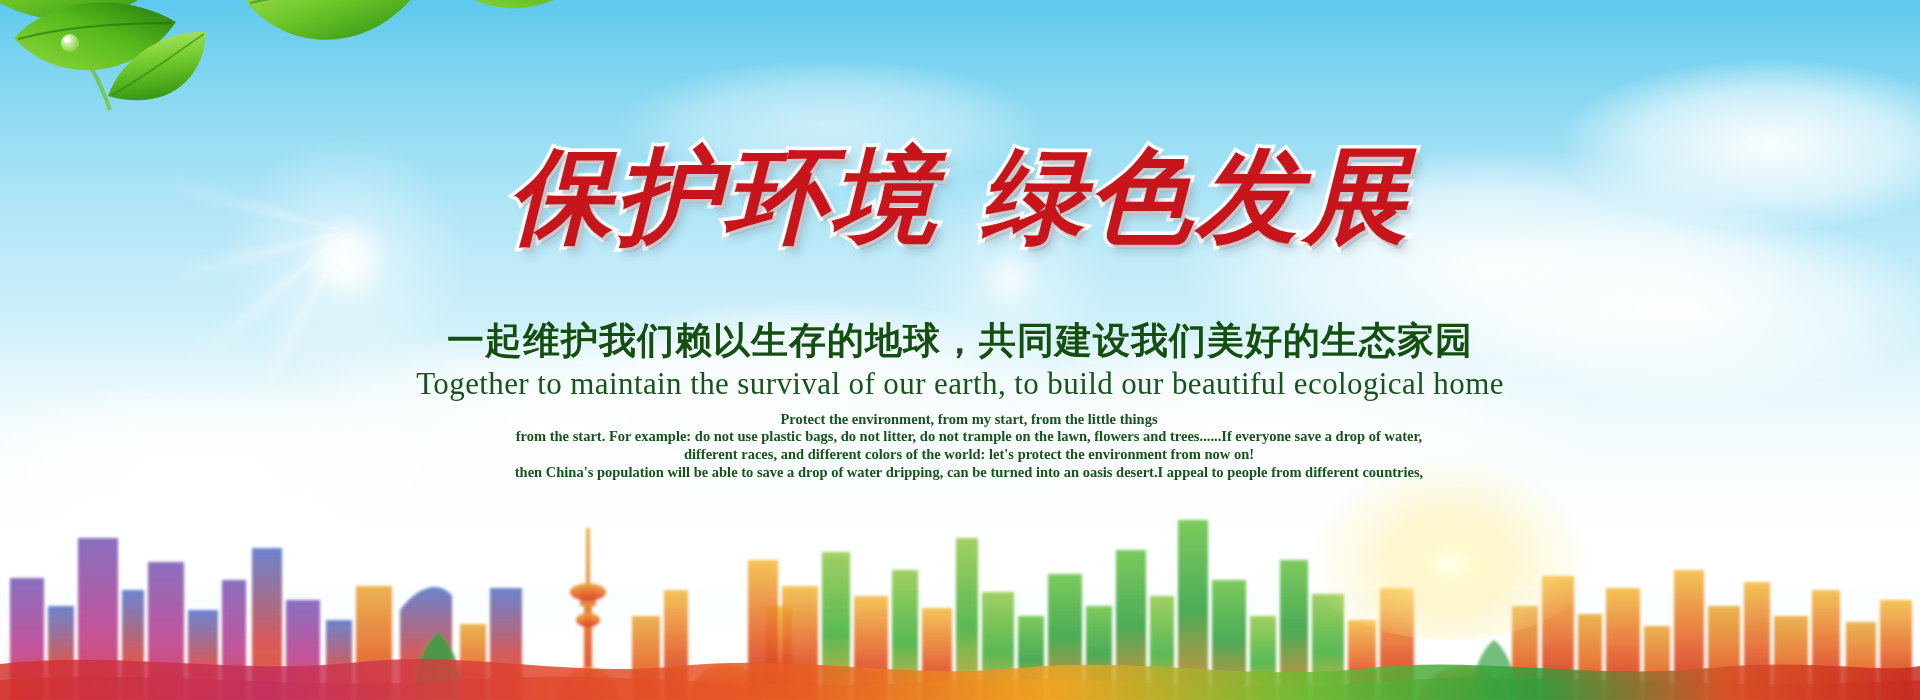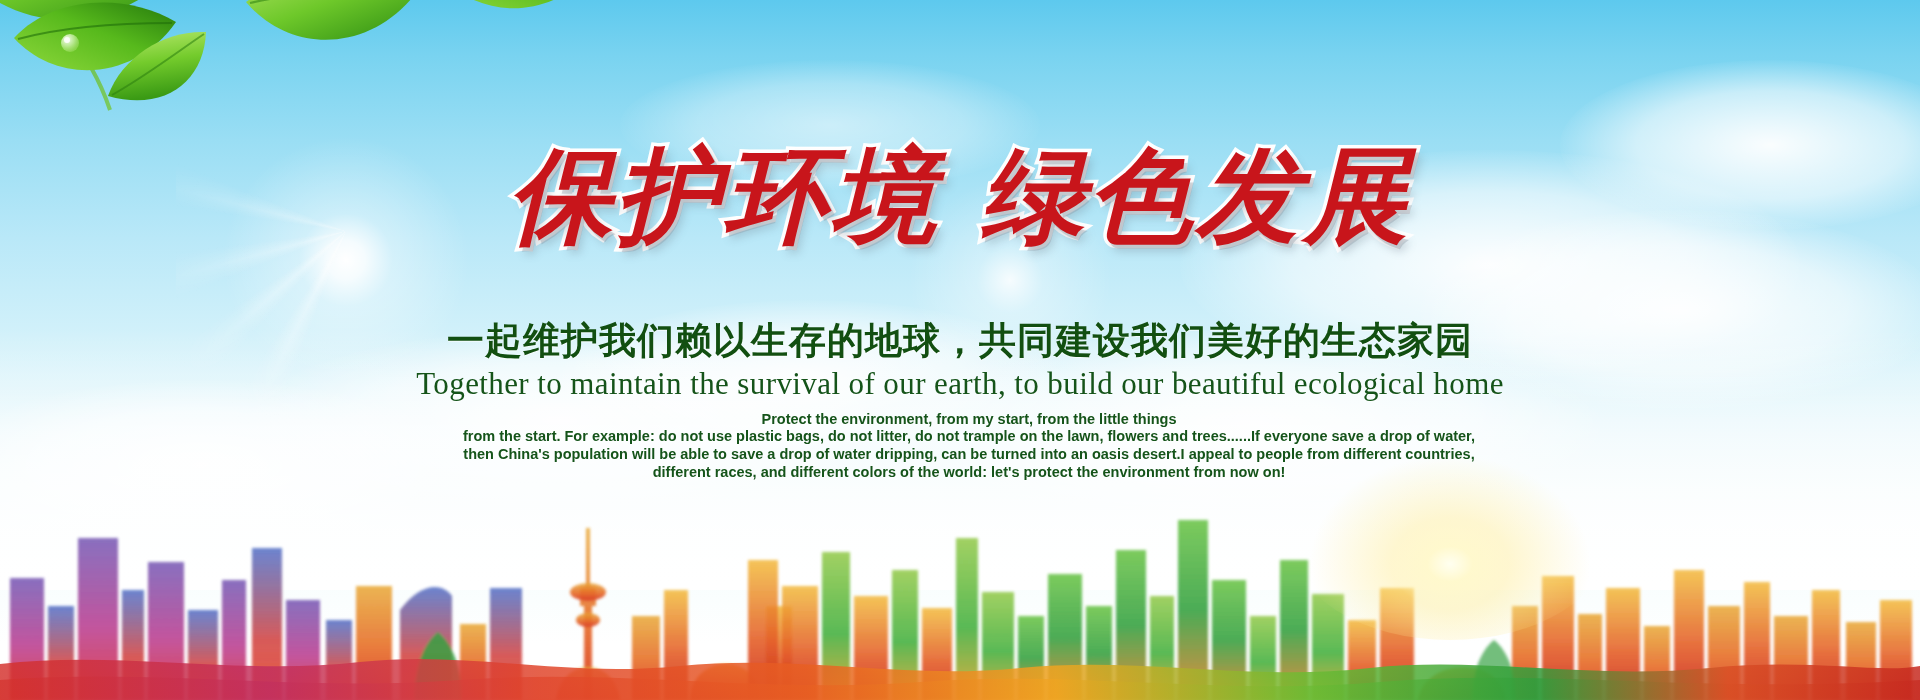--- a/index.html
+++ b/index.html
@@ -139,21 +139,21 @@
     font-family: "Liberation Serif", "DejaVu Serif", serif;
     font-size: 31px;
     letter-spacing: 0.4px;
     color: #15541a;
     text-shadow: 0 1px 1px rgba(255,255,255,0.7);
     white-space: nowrap;
   }
 
   #paragraph {
     margin-top: 9px;
-    font-family: Liberation Sans, sans-serif;
+    font-family: Liberation Serif, serif;
     font-size: 14.5px;
     line-height: 1.22;
     font-weight: bold;
     color: #15541a;
     text-shadow: 0 1px 0 rgba(255,255,255,0.6);
     padding-left: 18px;
   }
   #paragraph .pline { white-space: nowrap; }
 </style>
 </head>
@@ -256,22 +256,22 @@
     <div id="main-title">
       <span>保护环境</span><span class="gap"></span><span>绿色发展</span>
     </div>
 
     <div id="subtitle-cn">一起维护我们赖以生存的地球，共同建设我们美好的生态家园</div>
     <div id="subtitle-en">Together to maintain the survival of our earth, to build our beautiful ecological home</div>
 
     <div id="paragraph">
       <div class="pline">Protect the environment, from my start, from the little things</div>
       <div class="pline">from the start. For example: do not use plastic bags, do not litter, do not trample on the lawn, flowers and trees......If everyone save a drop of water,</div>
+      <div class="pline">different races, and different colors of the world: let's protect the environment from now on!</div>
       <div class="pline">then China's population will be able to save a drop of water dripping, can be turned into an oasis desert.I appeal to people from different countries,</div>
-      <div class="pline">different races, and different colors of the world: let's protect the environment from now on!</div>
     </div>
   </div>
 
   <svg id="skyline" viewBox="0 0 1920 290" preserveAspectRatio="none">
     <defs>
       <linearGradient id="skA" x1="0" y1="0" x2="0" y2="1">
         <stop offset="0%" stop-color="#6f4fb0" stop-opacity="0.85"></stop>
         <stop offset="55%" stop-color="#b83a8e" stop-opacity="0.9"></stop>
         <stop offset="100%" stop-color="#e0343a" stop-opacity="0.95"></stop>
       </linearGradient>

